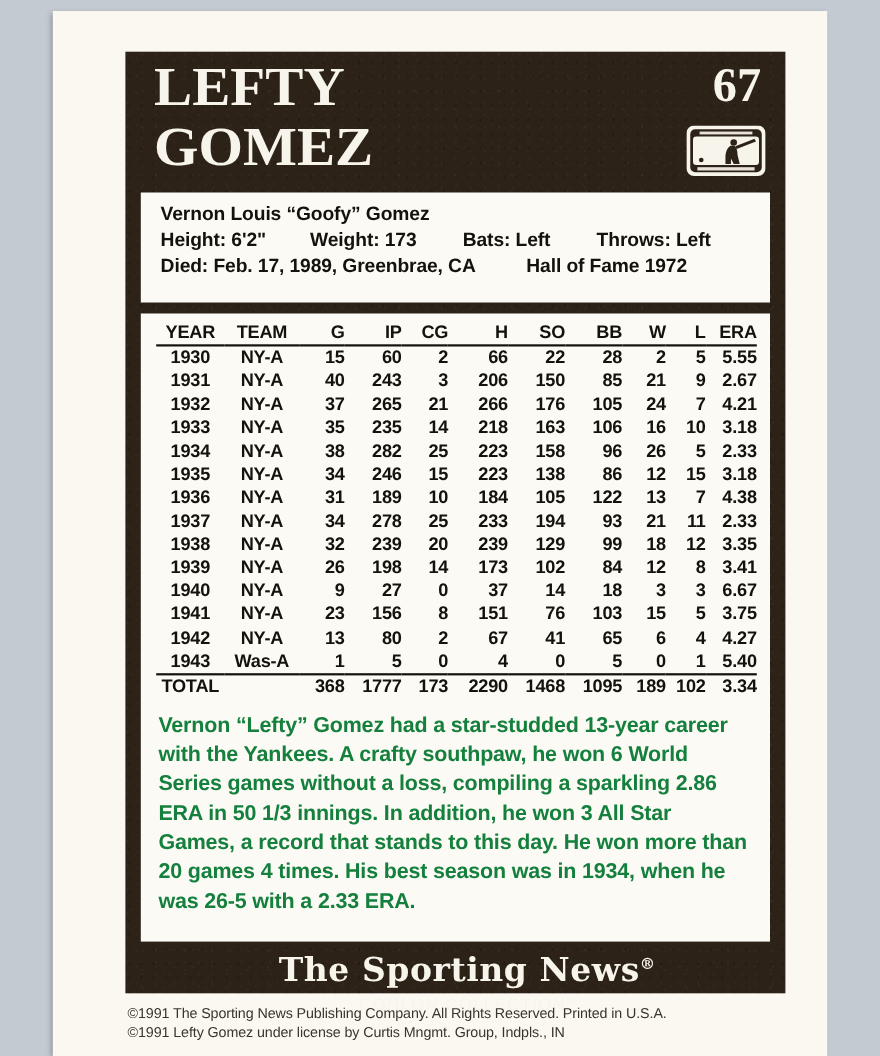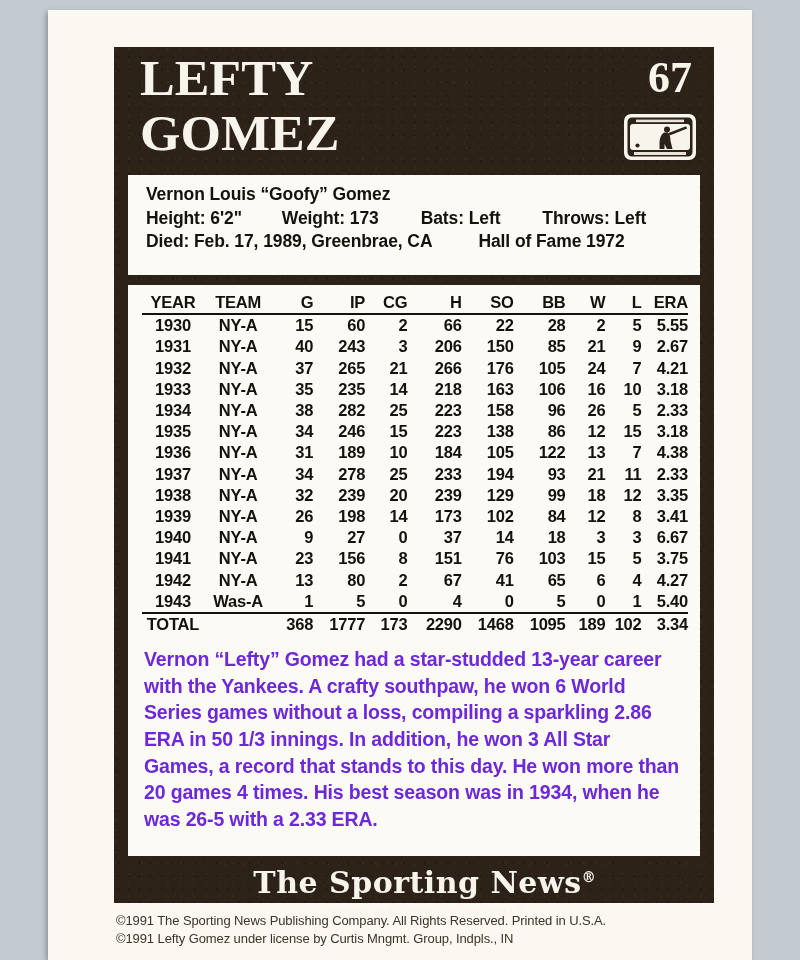--- a/index.html
+++ b/index.html
@@ -131,21 +131,21 @@
   col.c-h    { width: 66px; }
   col.c-so   { width: 62px; }
   col.c-bb   { width: 62px; }
   col.c-w    { width: 48px; }
   col.c-l    { width: 42px; }
   col.c-era  { width: 54px; }
 
   
   .narrative {
     margin: 11px 14px 0 16px;
-    color: #6d28d9;
+    color: #15803d;
     font-size: 19.5px;
     font-weight: bold;
     line-height: 26.6px;
     letter-spacing: -0.15px;
     width: 544px;
   }
   .narrative .nline { display: block; white-space: pre; }
 
   
   .brand {

